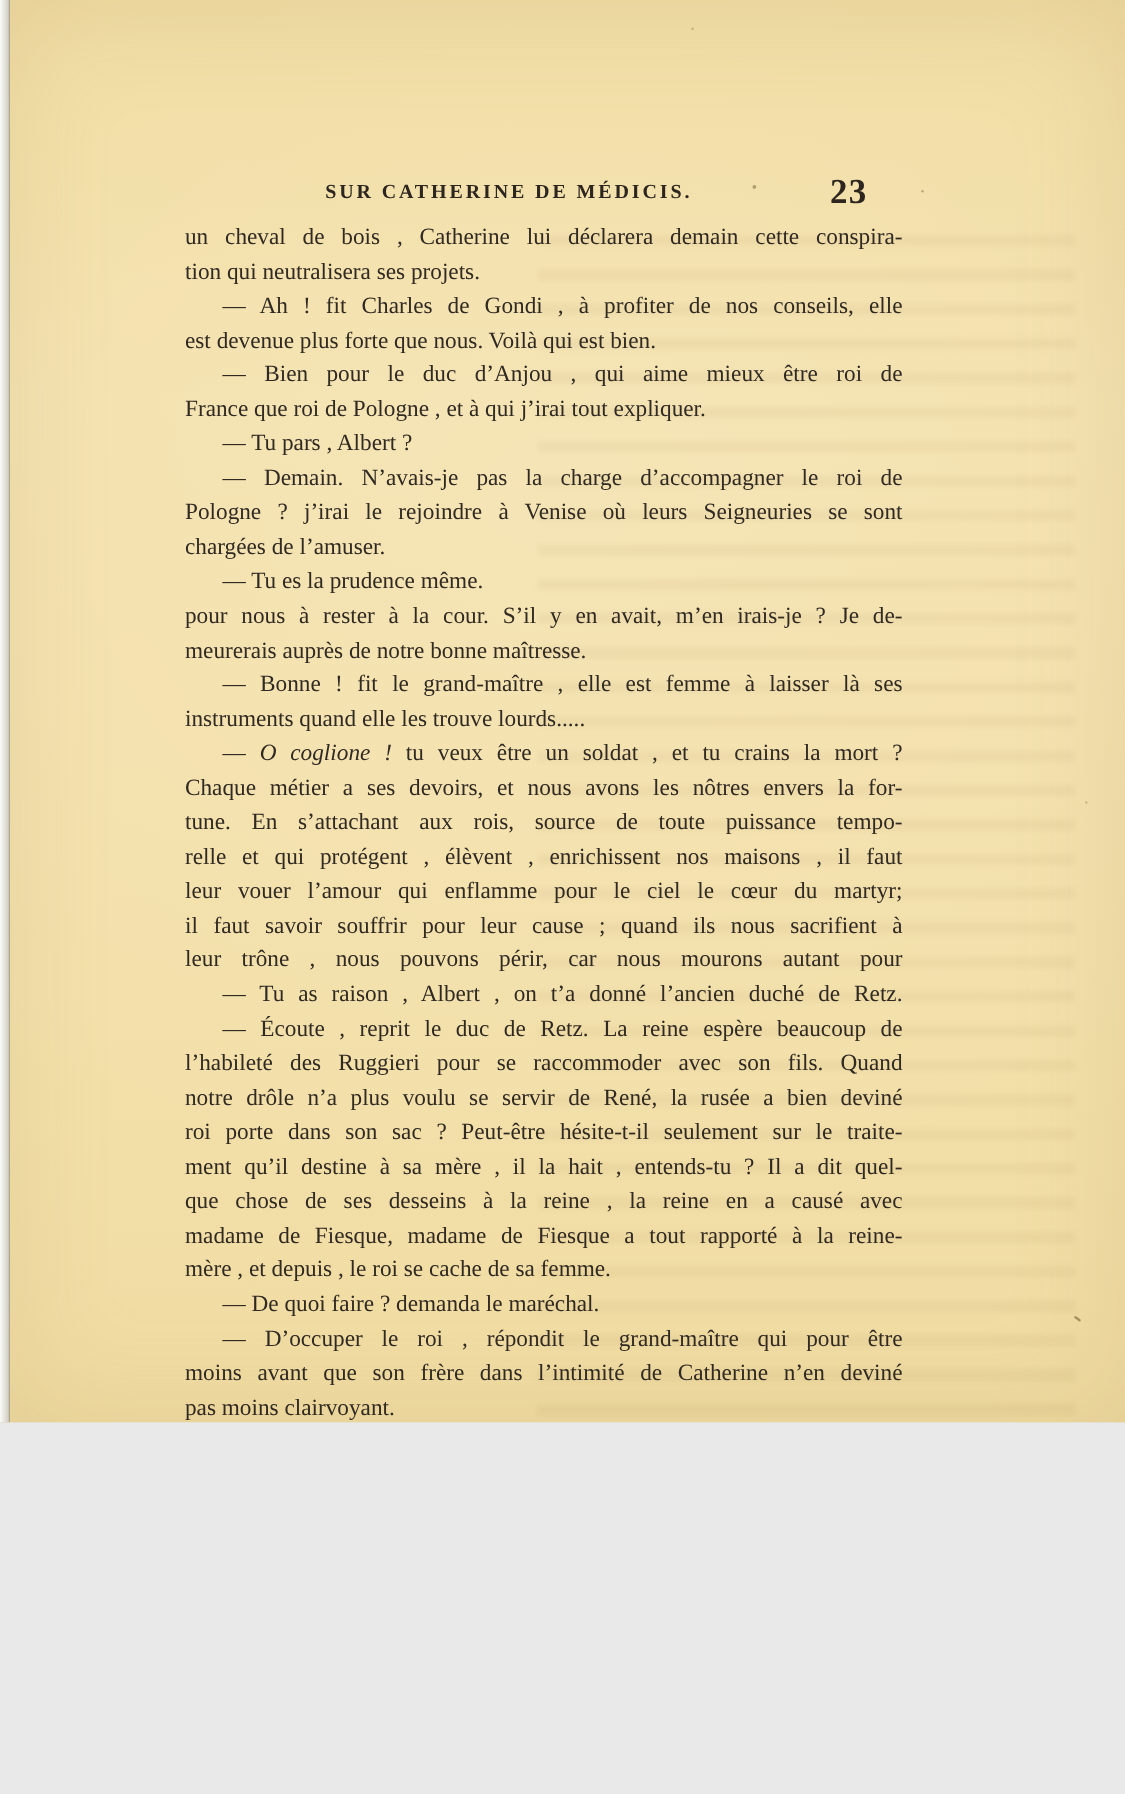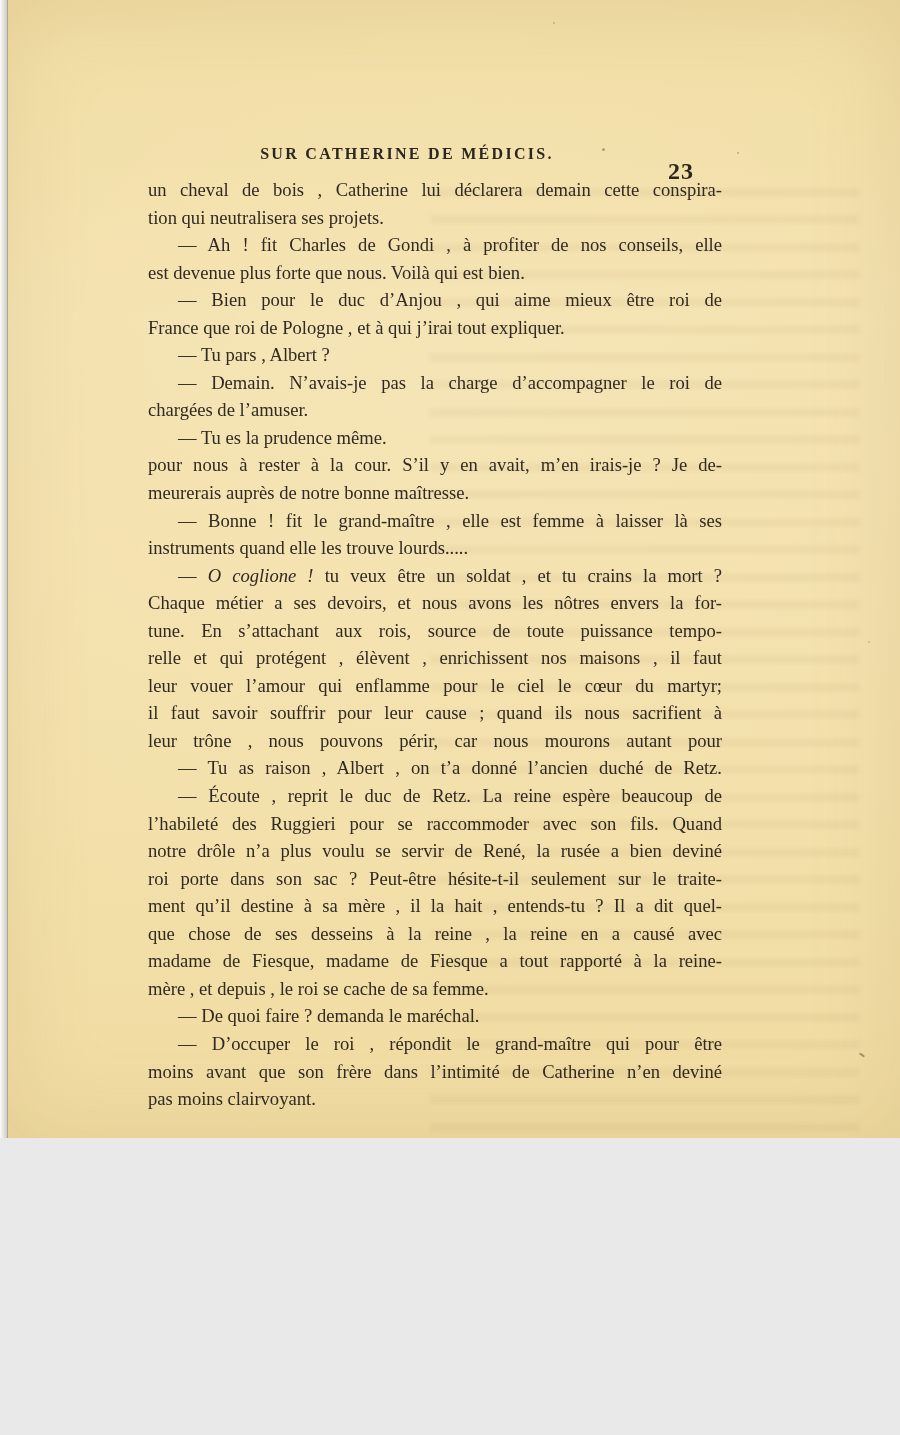--- a/index.html
+++ b/index.html
@@ -25,23 +25,22 @@
     position: absolute; left: 120px; top: 142px; width: 574px; height: 30px;
   }
   .running-title {
     position: absolute; left: 0; right: 0; top: 3px;
     text-align: center;
     font-size: 16px; font-weight: 700; letter-spacing: 2.3px;
     color: #2c261e;
   }
   .page-number {
     position: absolute; right: 0; top: -4px;
-    font-size: 24px; font-weight: 700; color: #2c261e;
+    font-size: 28px; font-weight: 700; color: #2c261e;
     letter-spacing: 1px;
-    margin-top: 20px;
   }
   
   .text-block {
     position: absolute; left: 120px; top: 176px; width: 574px;
     font-size: 18.6px; line-height: 27.55px;
     text-rendering: optimizeLegibility;
     margin-left: 28px;
   }
   .line { white-space: normal; }
   .line.j { text-align: justify; text-align-last: justify; }
@@ -83,20 +82,21 @@
 
   <div class="text-block">
       <div class="line j"><span>un cheval de bois , Catherine lui déclarera demain cette conspira-</span></div>
       <div class="line"><span>tion qui neutralisera ses projets.</span></div>
       <div class="line j ind"><span>— Ah ! fit Charles de Gondi , à profiter de nos conseils, elle</span></div>
       <div class="line"><span>est devenue plus forte que nous. Voilà qui est bien.</span></div>
       <div class="line j ind"><span>— Bien pour le duc d’Anjou , qui aime mieux être roi de</span></div>
       <div class="line"><span>France que roi de Pologne , et à qui j’irai tout expliquer.</span></div>
       <div class="line ind"><span>— Tu pars , Albert ?</span></div>
       <div class="line j ind"><span>— Demain. N’avais-je pas la charge d’accompagner le roi de</span></div>
+      <div class="line j"><span>Pologne ? j’irai le rejoindre à Venise où leurs Seigneuries se sont</span></div>
       <div class="line"><span>chargées de l’amuser.</span></div>
       <div class="line ind"><span>— Tu es la prudence même.</span></div>
       <div class="line j"><span>pour nous à rester à la cour. S’il y en avait, m’en irais-je ? Je de-</span></div>
       <div class="line"><span>meurerais auprès de notre bonne maîtresse.</span></div>
       <div class="line j ind"><span>— Bonne ! fit le grand-maître , elle est femme à laisser là ses</span></div>
       <div class="line"><span>instruments quand elle les trouve lourds.....</span></div>
       <div class="line j ind"><span>— </span><span class="it">O coglione !</span><span> tu veux être un soldat , et tu crains la mort ?</span></div>
       <div class="line j"><span>Chaque métier a ses devoirs, et nous avons les nôtres envers la for-</span></div>
       <div class="line j"><span>tune. En s’attachant aux rois, source de toute puissance tempo-</span></div>
       <div class="line j"><span>relle et qui protégent , élèvent , enrichissent nos maisons , il faut</span></div>

